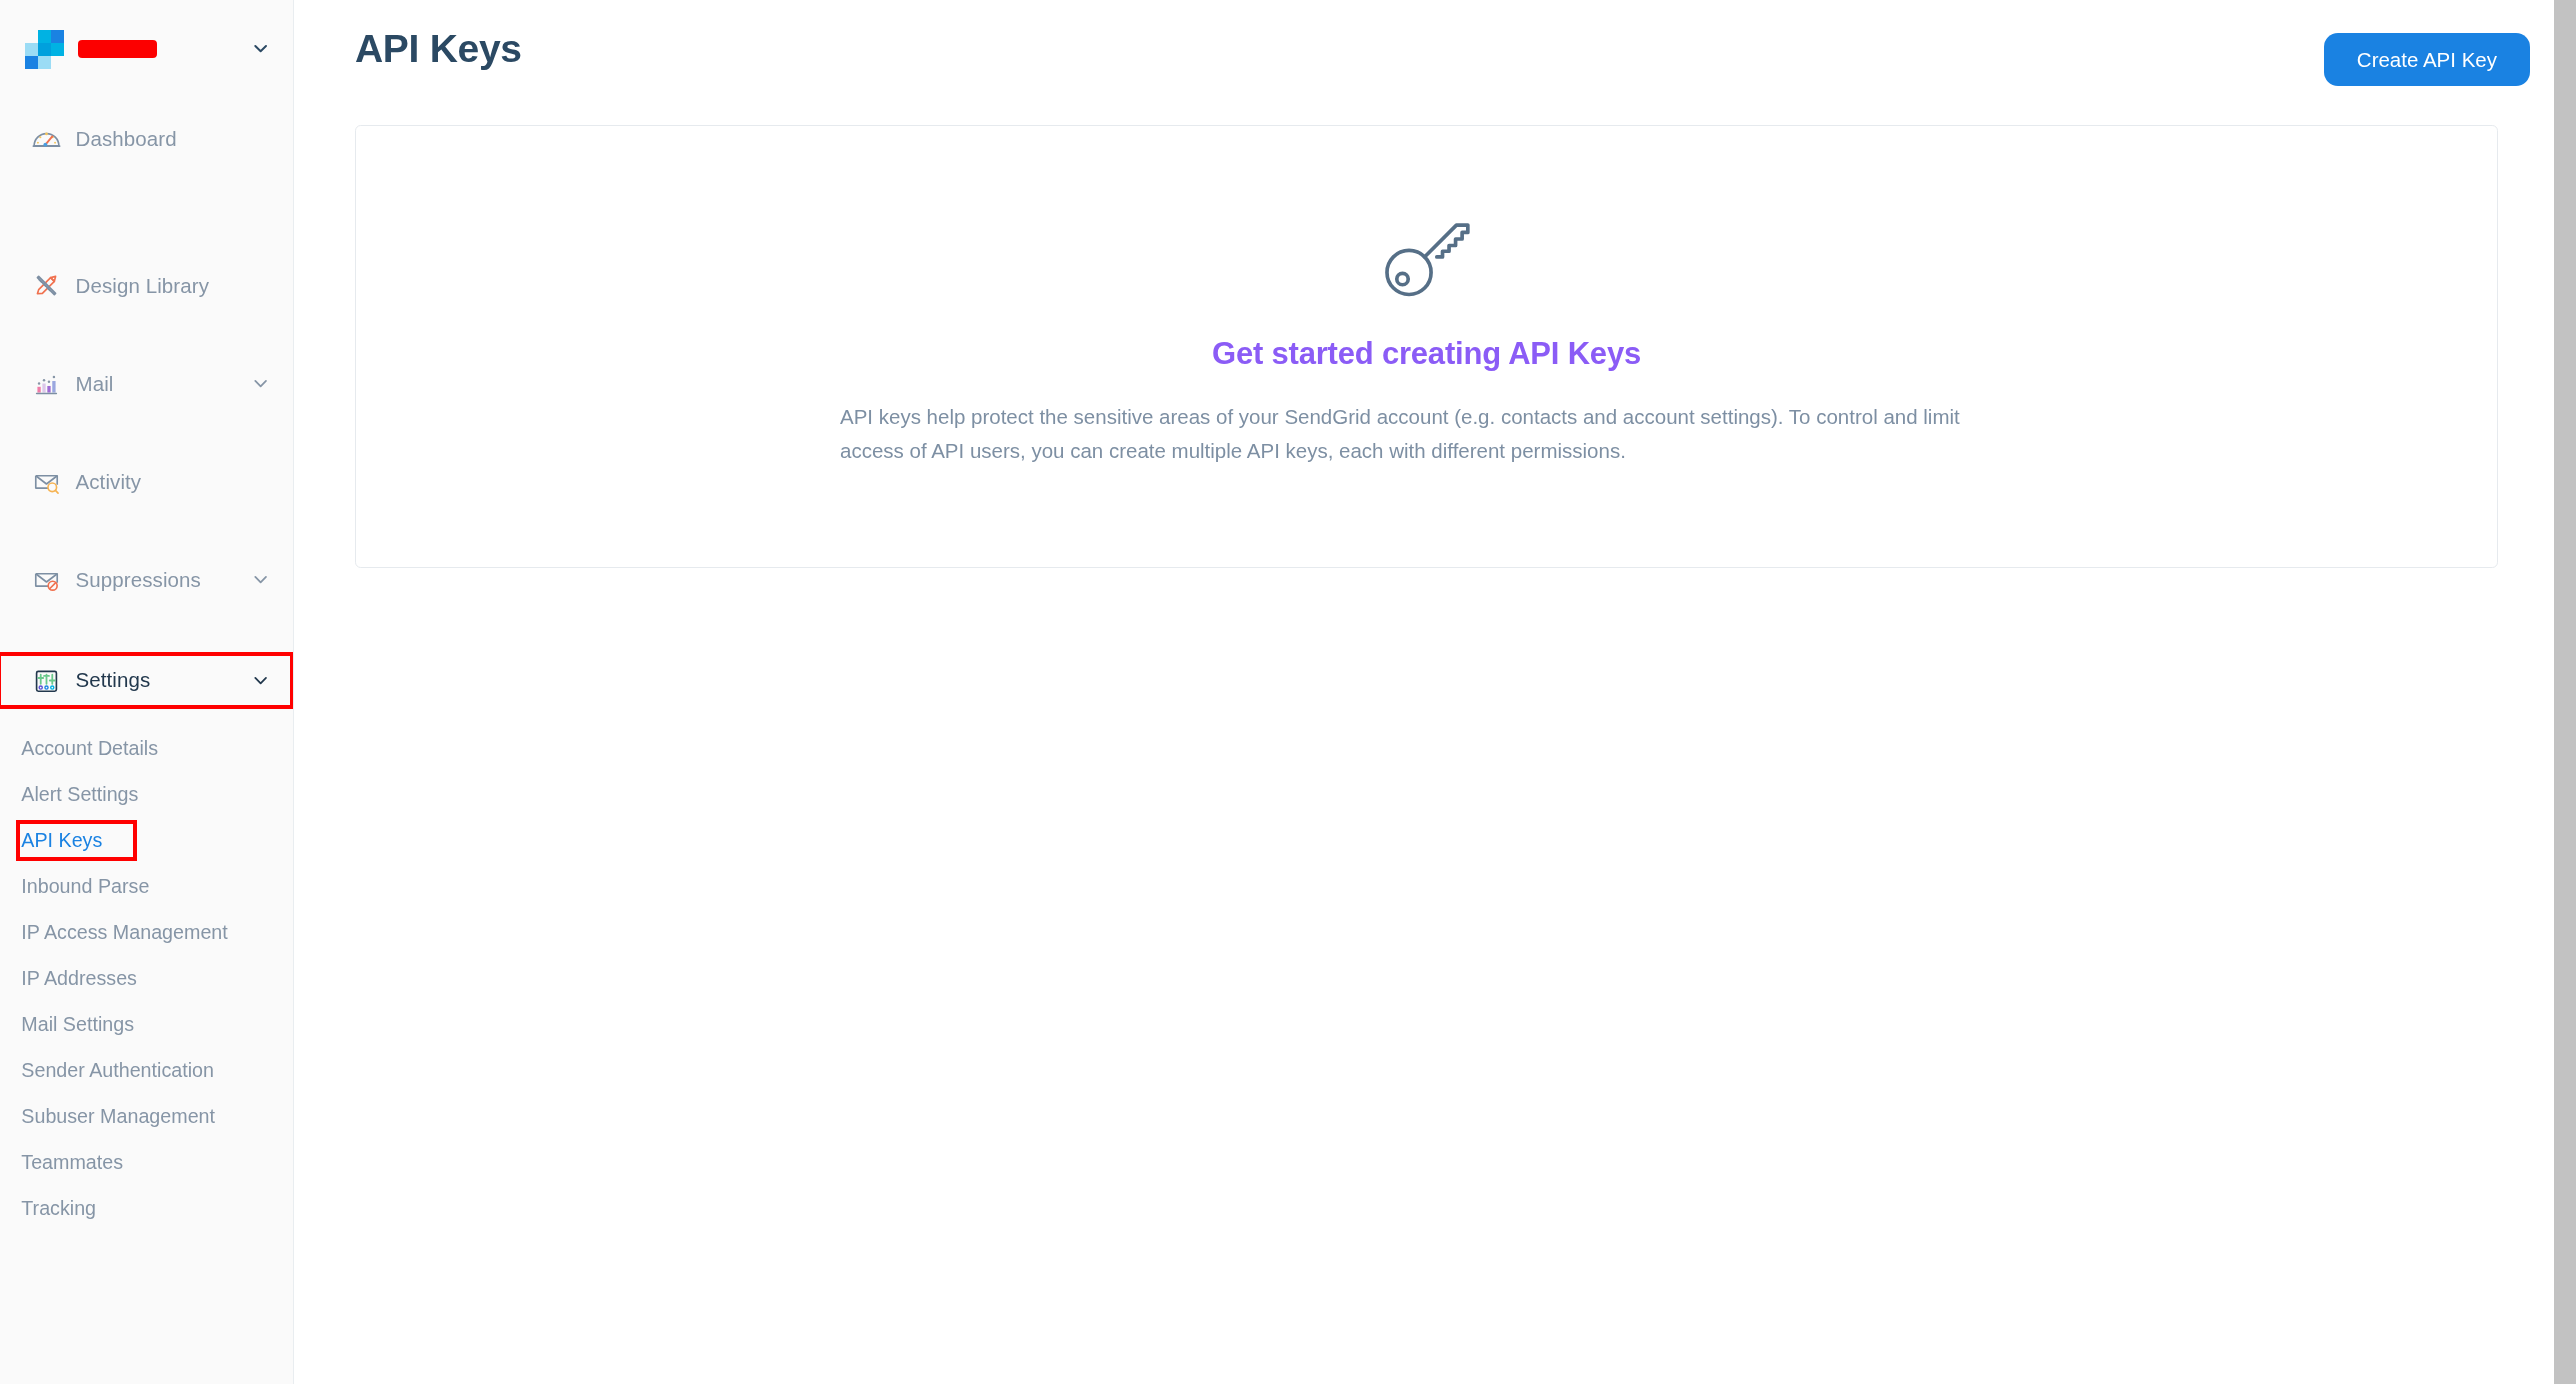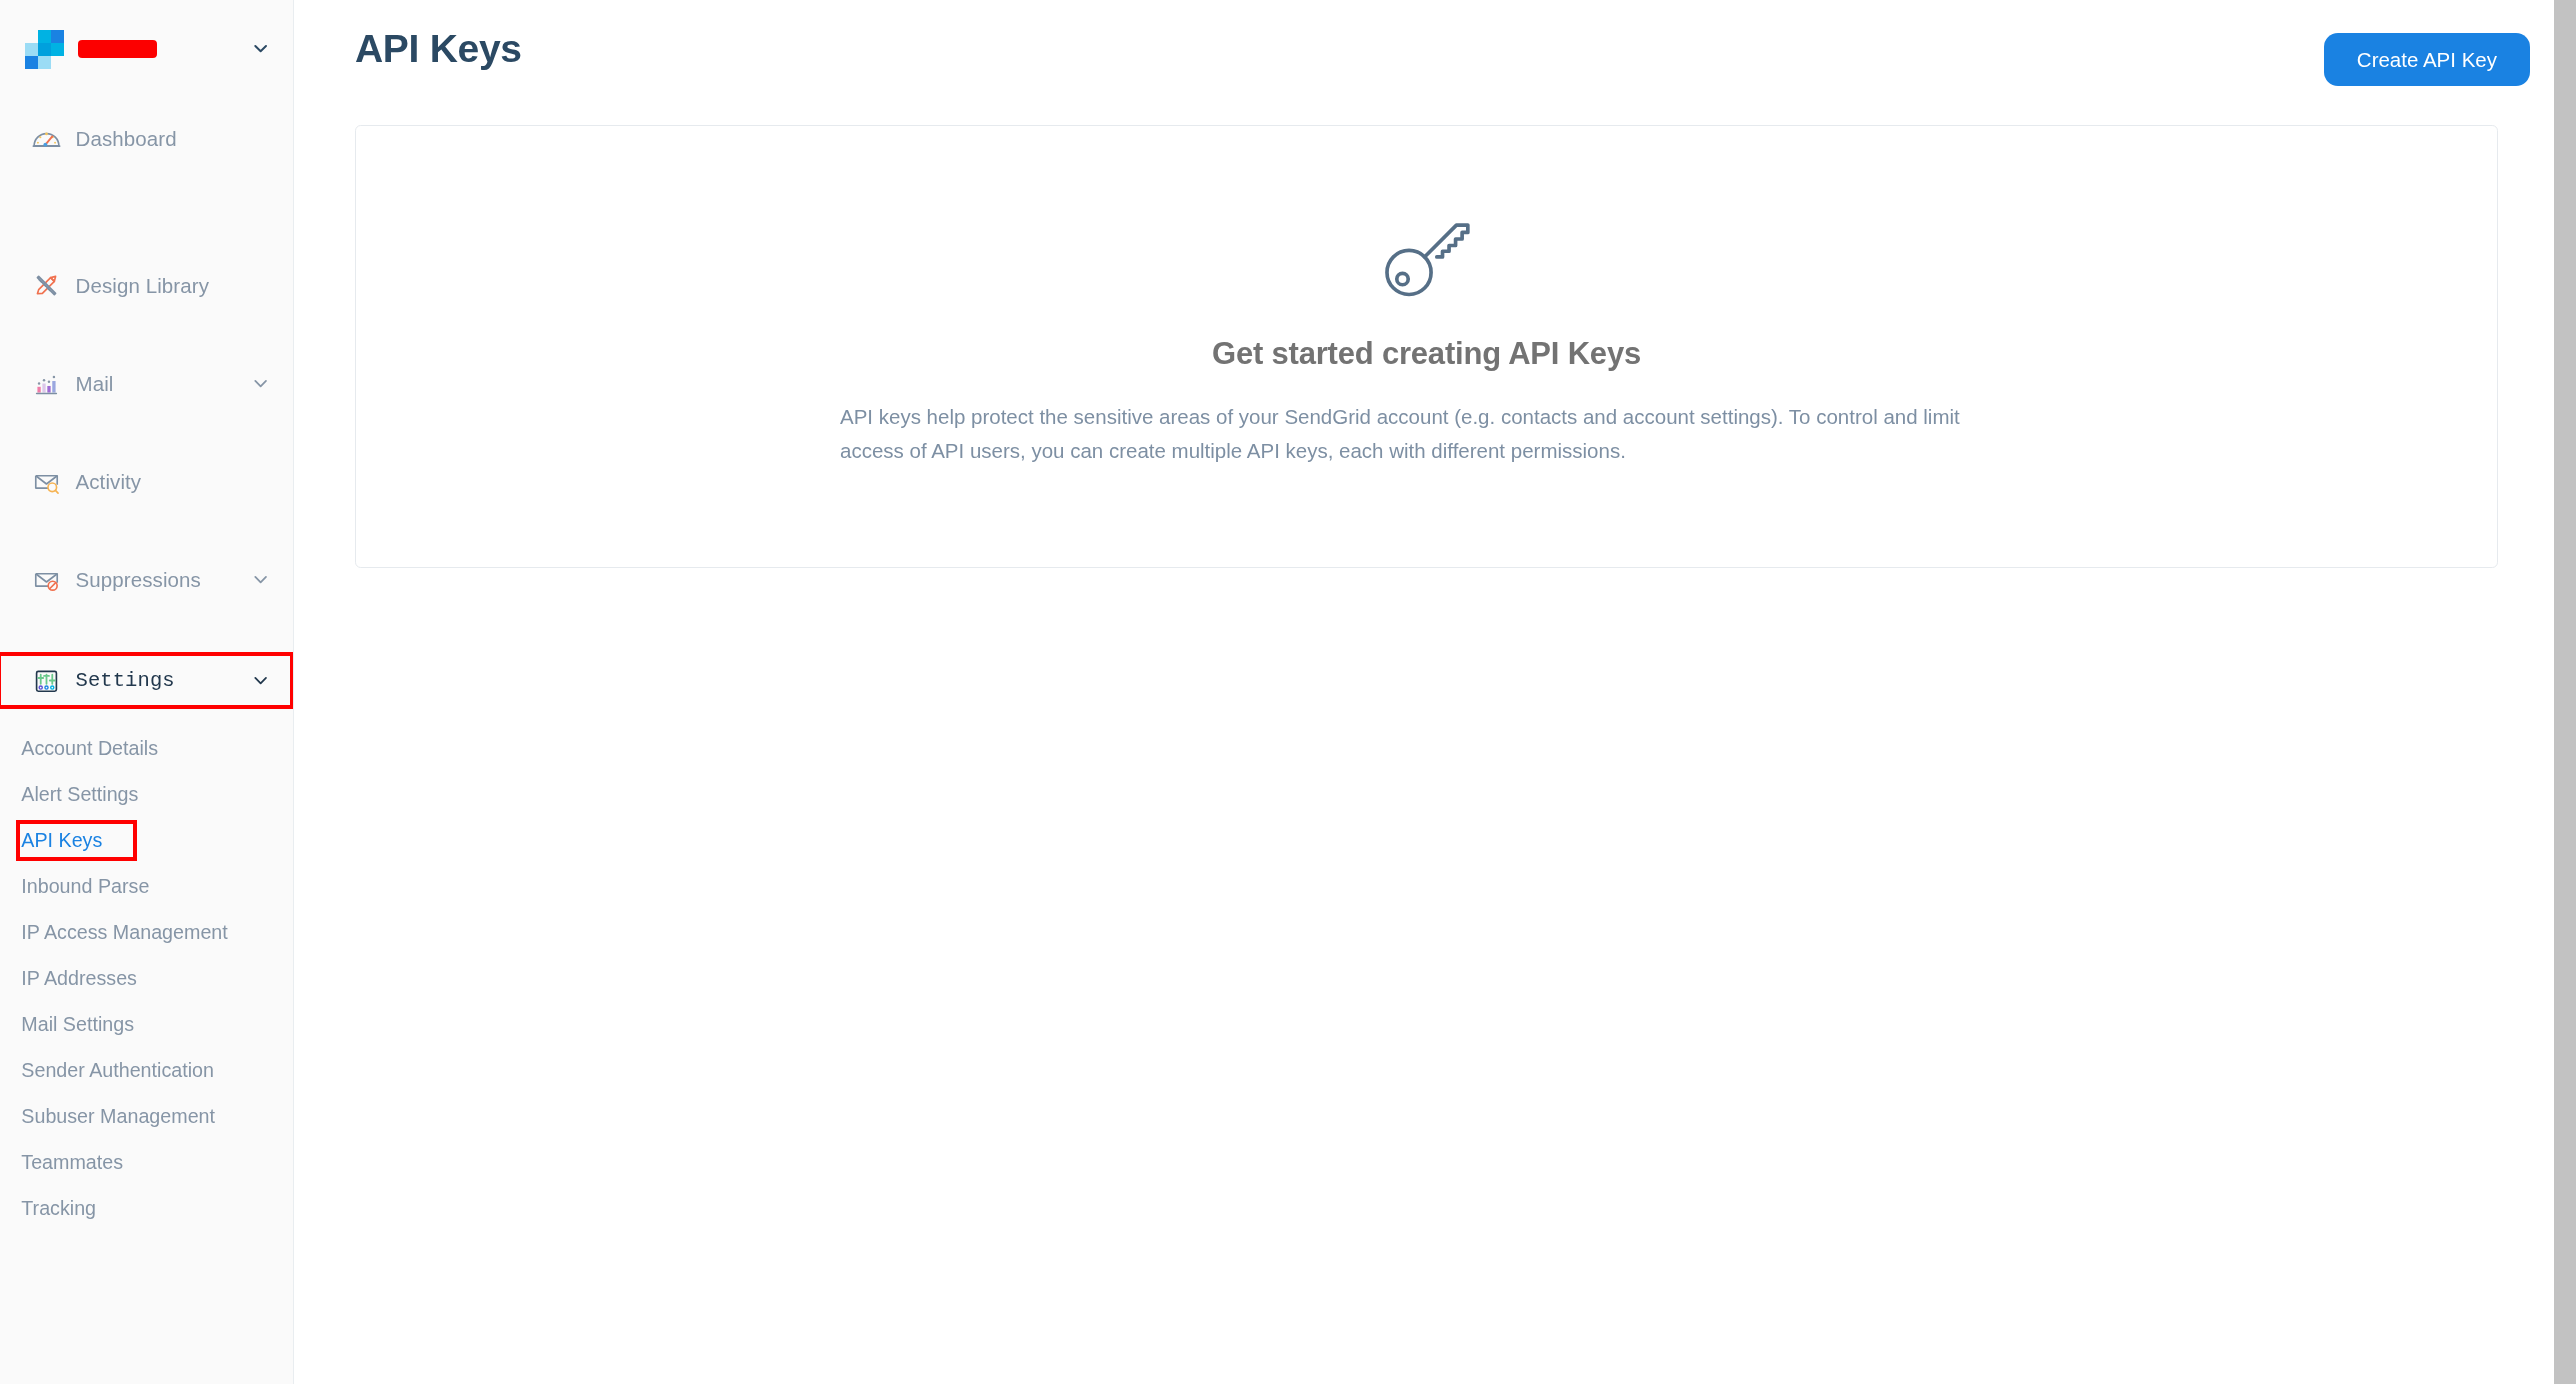--- a/index.html
+++ b/index.html
@@ -182,21 +182,21 @@
     justify-content: flex-start;
     padding-top: 90px;
   }
 
   #empty-key-icon { width: 98px; height: 86px; }
 
   #empty-title {
     margin-top: 34px;
     font-size: 31px;
     font-weight: bold;
-    color: #737373;
+    color: #8b5cf6;
     letter-spacing: -0.2px;
   }
 
   #empty-desc {
     margin-top: 28px;
     width: 1173px;
     text-align: left;
     font-size: 20.5px;
     line-height: 34px;
     color: #7d8fa3;
@@ -324,21 +324,21 @@
         </span>
         <span class="nav-label">Suppressions</span>
         <span class="nav-caret">
           <svg width="21.3" height="21.3" viewBox="0 0 24 24" fill="none" stroke="#8695a6" stroke-width="2" stroke-linecap="round" stroke-linejoin="round">
             <polyline points="6,9 12,15 18,9"></polyline>
           </svg>
         </span>
       </div>
       <div class="nav-row-spacer"></div>
 
-      <div class="nav-item active" style="height:54px;font-family:Liberation Mono, monospace;">
+      <div class="nav-item active" style="height:54px;">
         <span class="red-outline" style="left:-3.3px; top:-1.6px; width:297px; height:57px;"></span>
         <span class="nav-icon">
           <svg width="33" height="33" viewBox="0 0 40 40" fill="none">
             <rect x="8" y="9" width="24" height="24" rx="2" stroke="#22384d" stroke-width="2"></rect>
             <line x1="13" y1="13" x2="13" y2="24" stroke="#6ac98c" stroke-width="2.2" stroke-linecap="round"></line>
             <line x1="20" y1="13" x2="20" y2="24" stroke="#6ac98c" stroke-width="2.2" stroke-linecap="round"></line>
             <line x1="27" y1="13" x2="27" y2="24" stroke="#6ac98c" stroke-width="2.2" stroke-linecap="round"></line>
             <line x1="10" y1="17" x2="16" y2="17" stroke="#6ac98c" stroke-width="2.2" stroke-linecap="round"></line>
             <line x1="17" y1="14.5" x2="23" y2="14.5" stroke="#6ac98c" stroke-width="2.2" stroke-linecap="round"></line>
             <line x1="24" y1="20" x2="30" y2="20" stroke="#6ac98c" stroke-width="2.2" stroke-linecap="round"></line>

